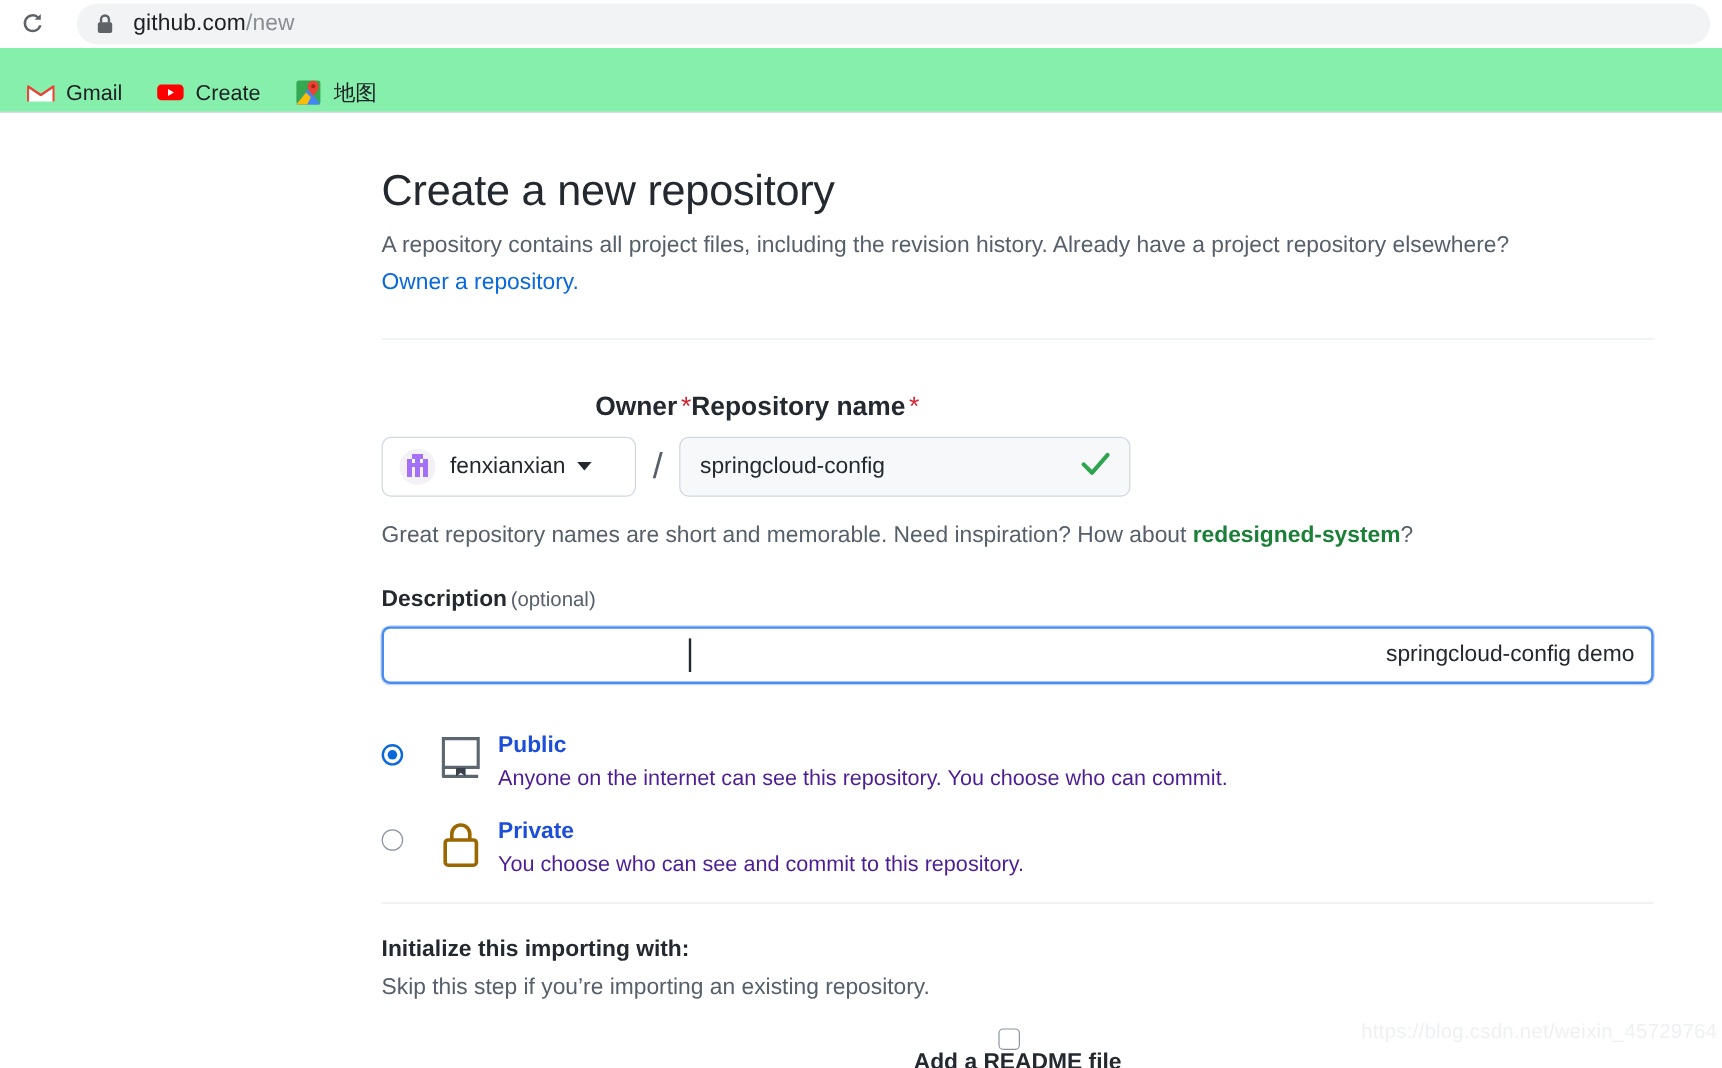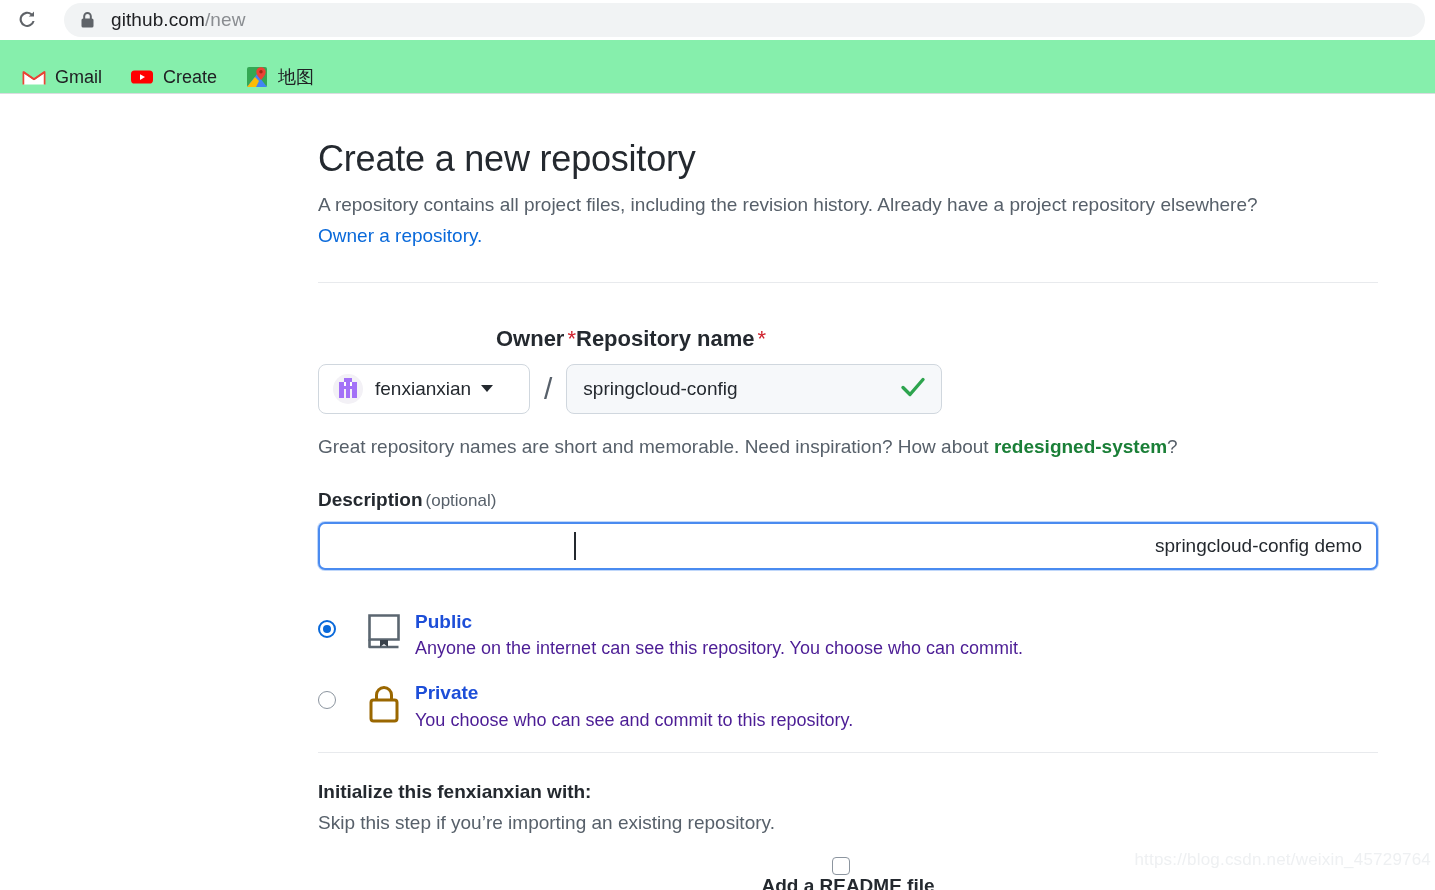--- a/index.html
+++ b/index.html
@@ -501,21 +501,21 @@
           <span class="vis-title">Private</span>
           <div class="vis-desc">You choose who can see and commit to this repository.</div>
         </span>
       </div>
 
     </div>
 
     <hr class="rule" style="margin-top:8px">
 
     <div class="init-block">
-      <div class="init-title">Initialize this fenxianxian with:</div>
+      <div class="init-title">Initialize this importing with:</div>
       <div class="init-sub">Skip this step if you’re importing an existing repository.</div>
 
       <div class="init-check-row">
         <span class="checkbox"></span>
         <span class="init-check-label">Add a README file</span>
       </div>
     </div>
 
   </div>
 

